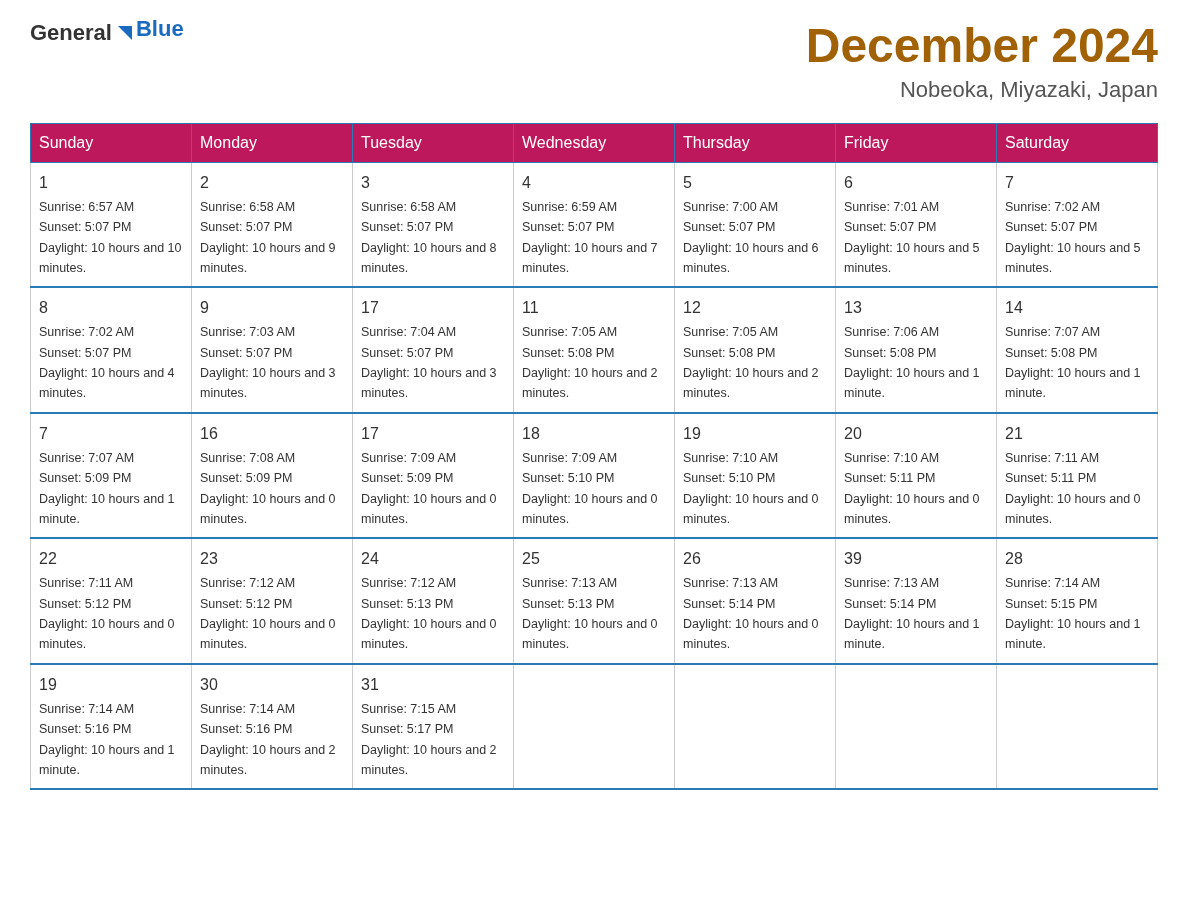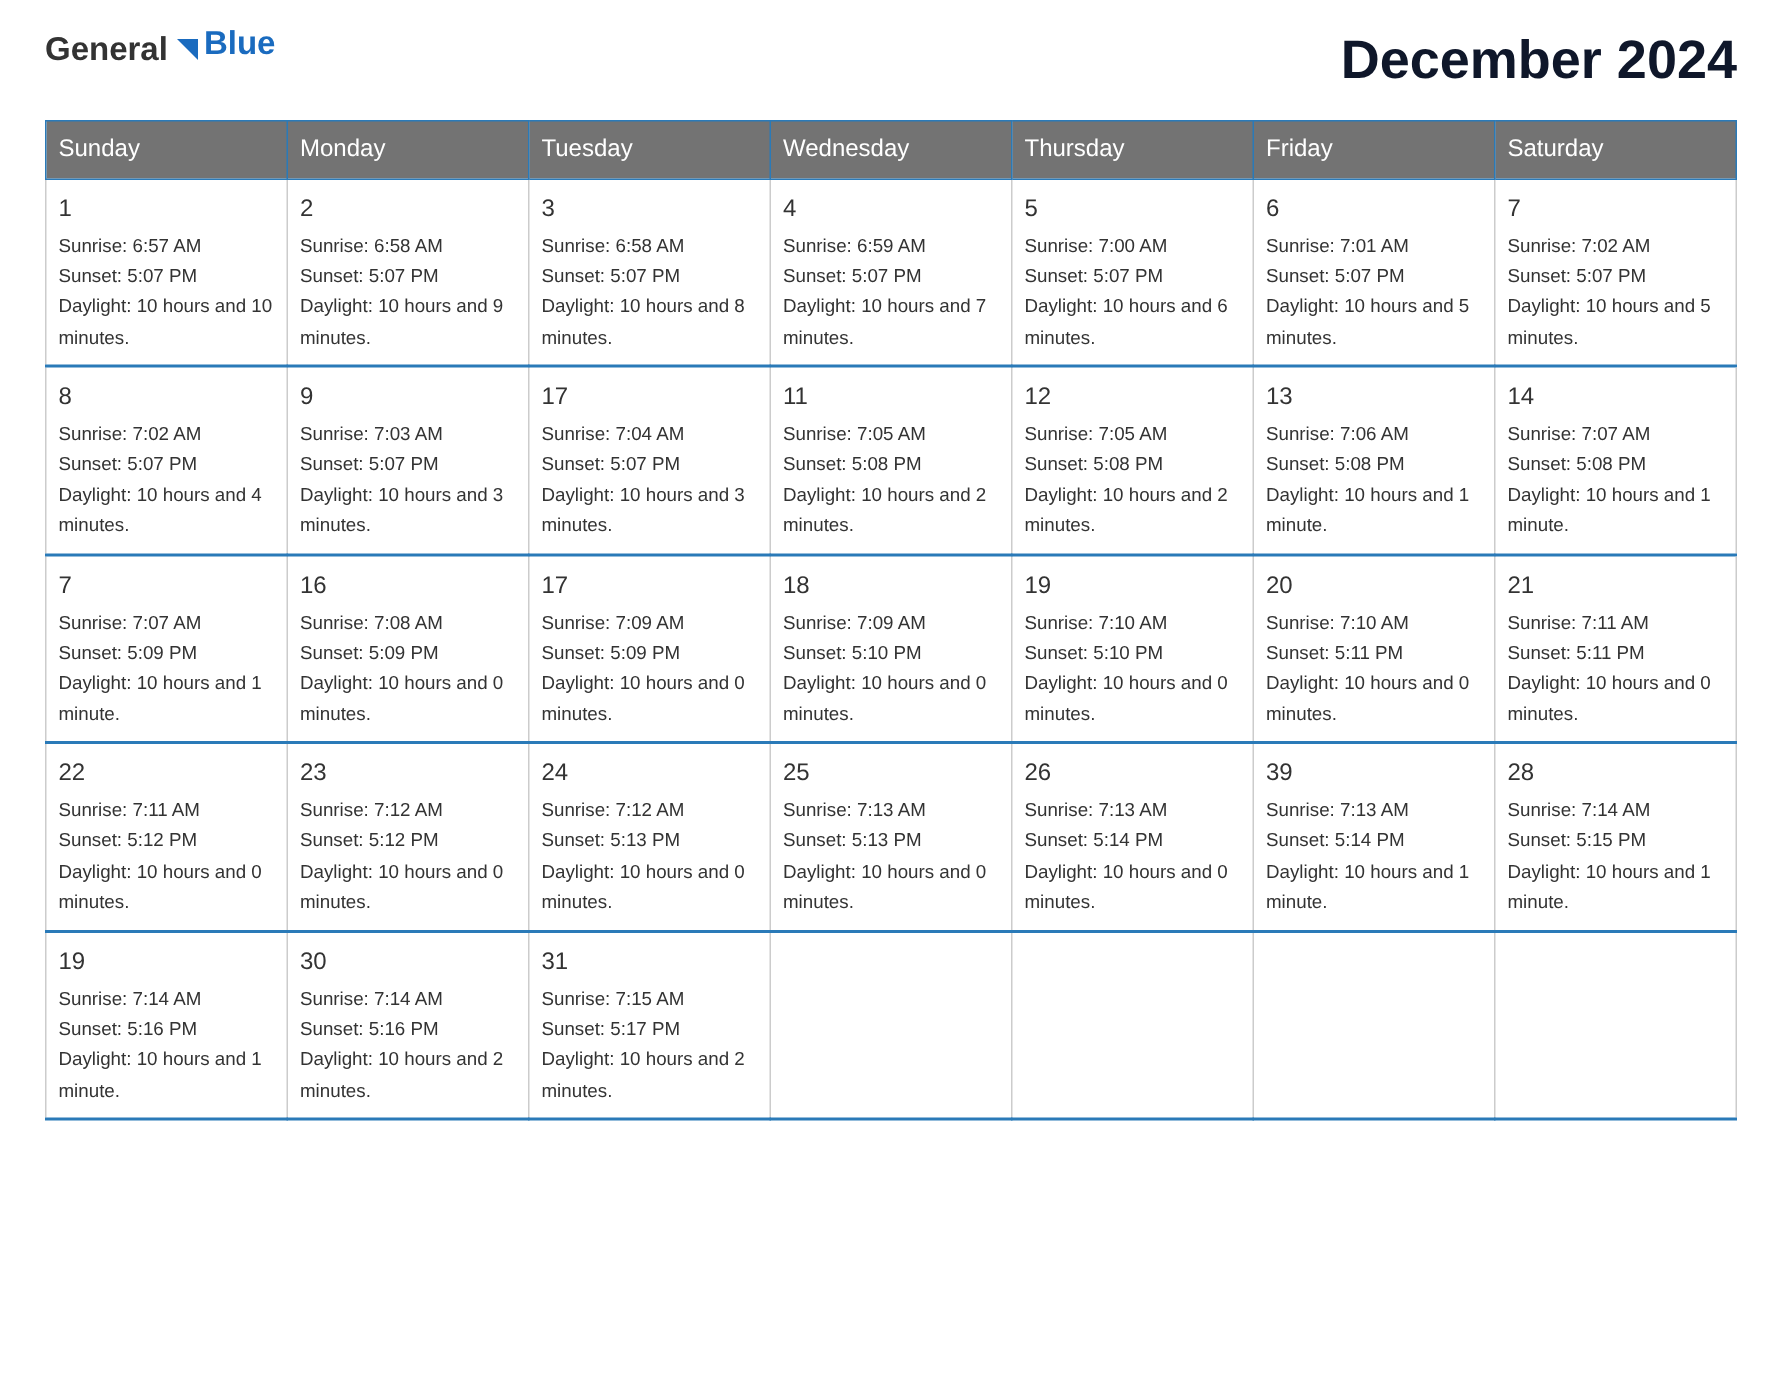--- a/index.html
+++ b/index.html
@@ -22,37 +22,37 @@
       align-items: flex-start;
     }
     .logo-icon {
       display: inline-flex;
       align-items: center;
     }
     .title-section {
       text-align: right;
     }
     .month-title {
-      font-size: 36px;
+      font-size: 48px;
       font-weight: bold;
-      color: #0f172a;
+      color: #a16207;
       line-height: 1.1;
     }
     .location {
       font-size: 22px;
       color: #555;
       margin-top: 4px;
     }
     table {
       width: 100%;
       border-collapse: collapse;
       font-size: 13px;
     }
     thead th {
-      background-color: #737373;
+      background-color: #be185d;
       color: #fff;
       padding: 10px 8px;
       text-align: left;
       font-size: 16px;
       font-weight: normal;
       border: 1px solid #2a7ab8;
     }
     tbody td {
       vertical-align: top;
       padding: 8px 8px;
@@ -89,20 +89,21 @@
     <div class="logo-icon">
       <span style="font-size:22px; font-weight:bold; color:#333;">General</span>
       <svg width="22" height="22" viewBox="0 0 22 22" style="margin-left:2px;">
         <polygon points="4,4 18,4 18,18" fill="#1a6bbf"></polygon>
       </svg>
     </div>
     <span style="font-size:22px; font-weight:bold; color:#1a6bbf; margin-top:-4px;">Blue</span>
   </div>
   <div class="title-section">
     <div class="month-title">December 2024</div>
+    <div class="location">Nobeoka, Miyazaki, Japan</div>
   </div>
 </div>
 
 <table>
   <thead>
     <tr>
       <th>Sunday</th>
       <th>Monday</th>
       <th>Tuesday</th>
       <th>Wednesday</th>

